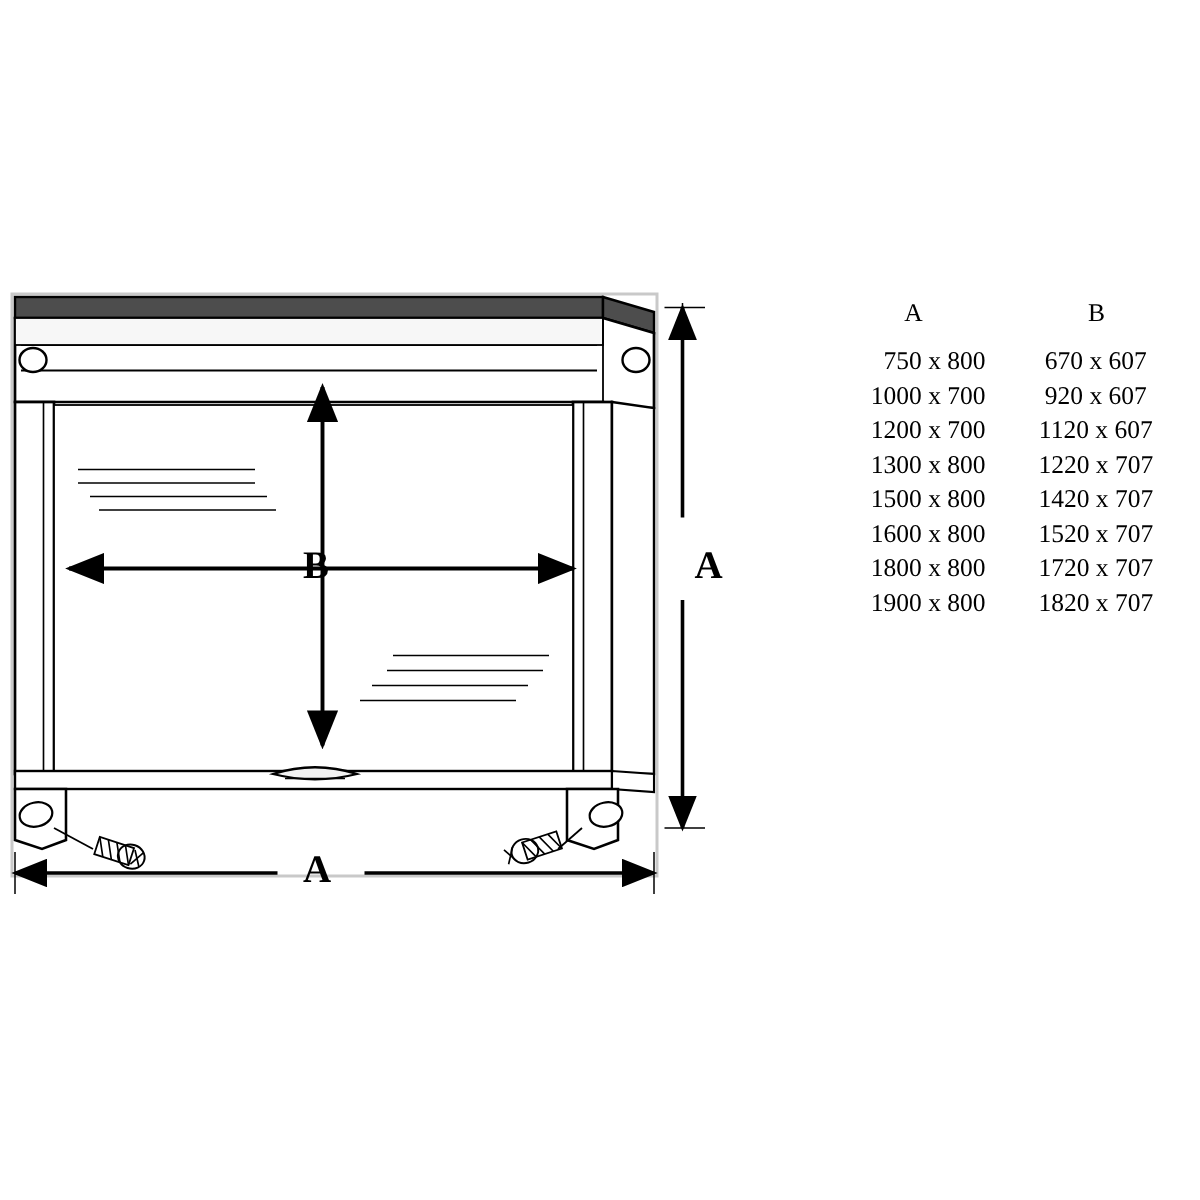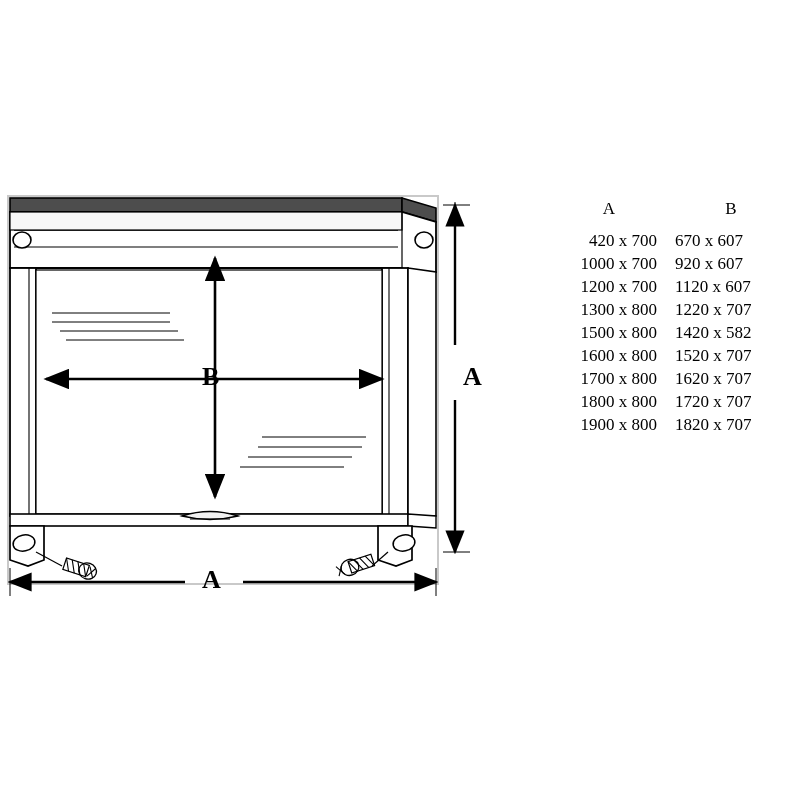--- a/index.html
+++ b/index.html
@@ -40,21 +40,21 @@
     font-size: 17px;
     padding: 1.5px 0;
     white-space: nowrap;
   }
   #size-table td.col-a {
     text-align: right;
     padding-right: 18px;
     width: 50%;
   }
   #size-table td.col-b {
-    text-align: left;
+    text-align: center;
     padding-right: 4px;
     width: 50%;
   }
   #size-table th.head-a { text-align: center; padding-right: 18px; }
   #size-table th.head-b { text-align: center; padding-right: 4px; }
 
   
   #drawing {
     position: absolute;
     left: 0;
@@ -208,46 +208,42 @@
   <div id="size-table">
     <table>
       <thead>
         <tr>
           <th class="head-a">A</th>
           <th class="head-b">B</th>
         </tr>
       </thead>
       <tbody id="size-table-body">
           <tr>
-            <td class="col-a">420 x 700</td>
+            <td class="col-a">750 x 800</td>
             <td class="col-b">670 x 607</td>
           </tr>
           <tr>
             <td class="col-a">1000 x 700</td>
             <td class="col-b">920 x 607</td>
           </tr>
           <tr>
             <td class="col-a">1200 x 700</td>
             <td class="col-b">1120 x 607</td>
           </tr>
           <tr>
             <td class="col-a">1300 x 800</td>
             <td class="col-b">1220 x 707</td>
           </tr>
           <tr>
             <td class="col-a">1500 x 800</td>
-            <td class="col-b">1420 x 582</td>
+            <td class="col-b">1420 x 707</td>
           </tr>
           <tr>
             <td class="col-a">1600 x 800</td>
             <td class="col-b">1520 x 707</td>
-          </tr>
-          <tr>
-            <td class="col-a">1700 x 800</td>
-            <td class="col-b">1620 x 707</td>
           </tr>
           <tr>
             <td class="col-a">1800 x 800</td>
             <td class="col-b">1720 x 707</td>
           </tr>
           <tr>
             <td class="col-a">1900 x 800</td>
             <td class="col-b">1820 x 707</td>
           </tr>
         </tbody>

